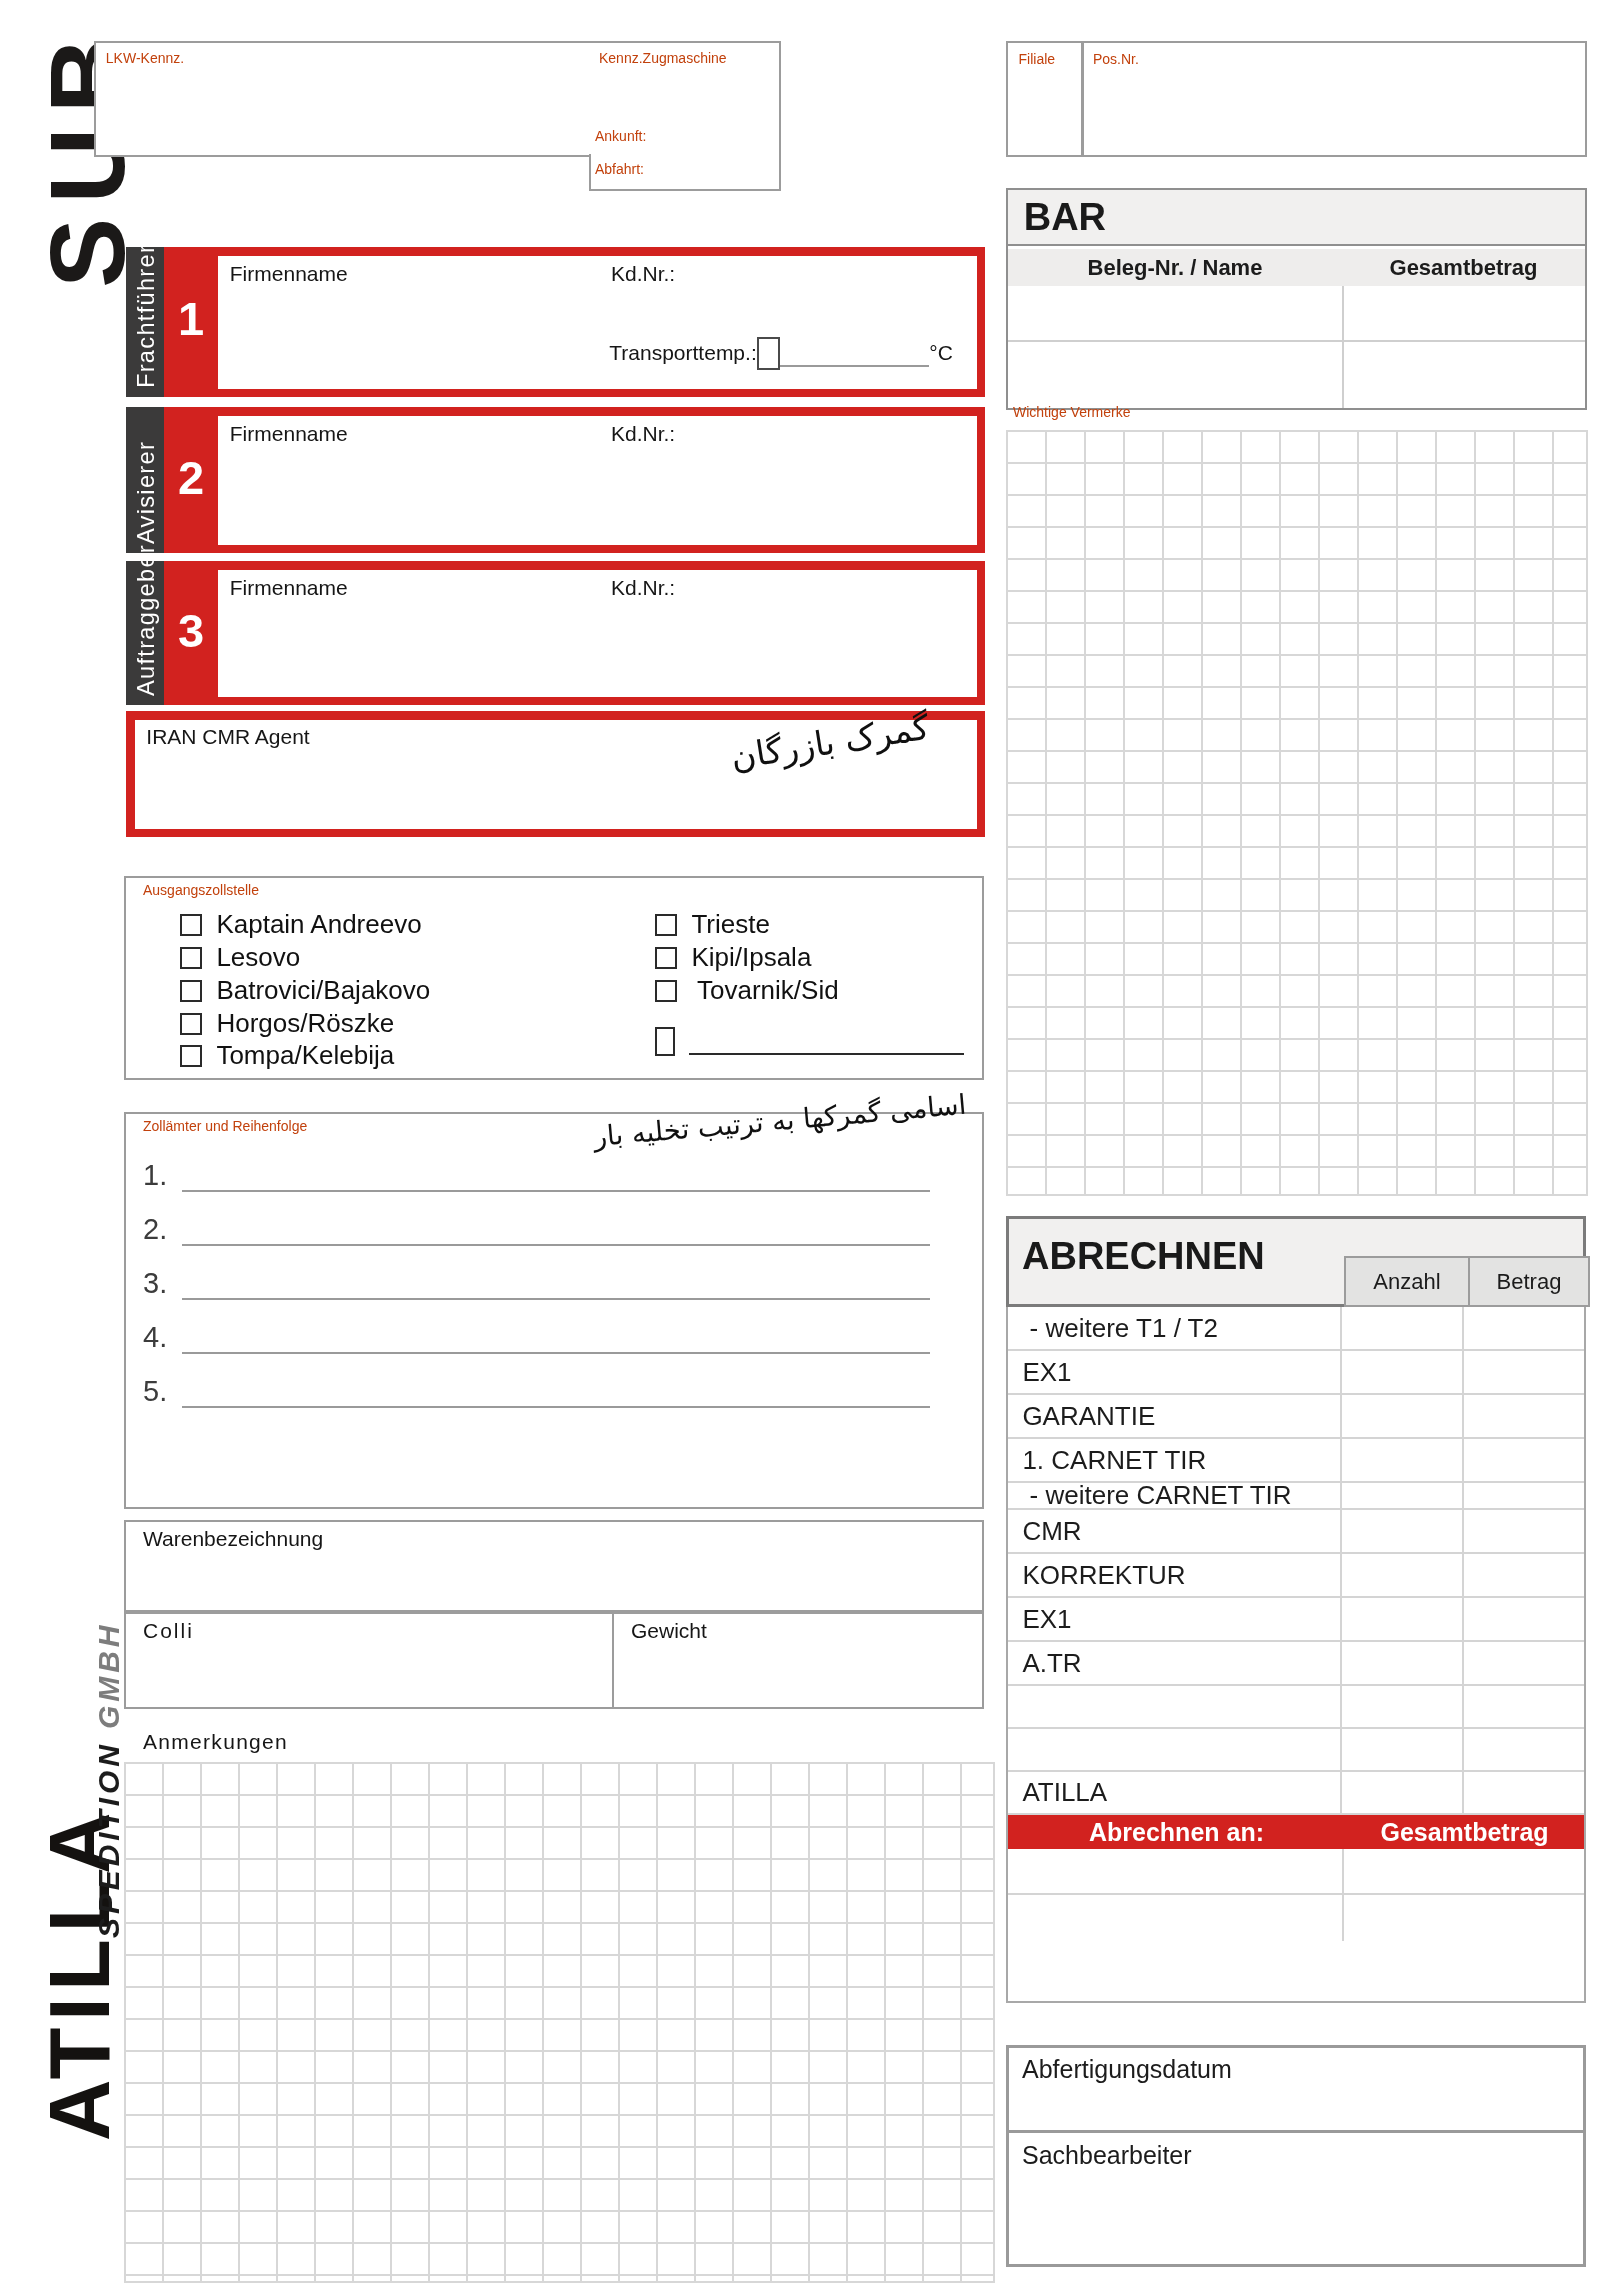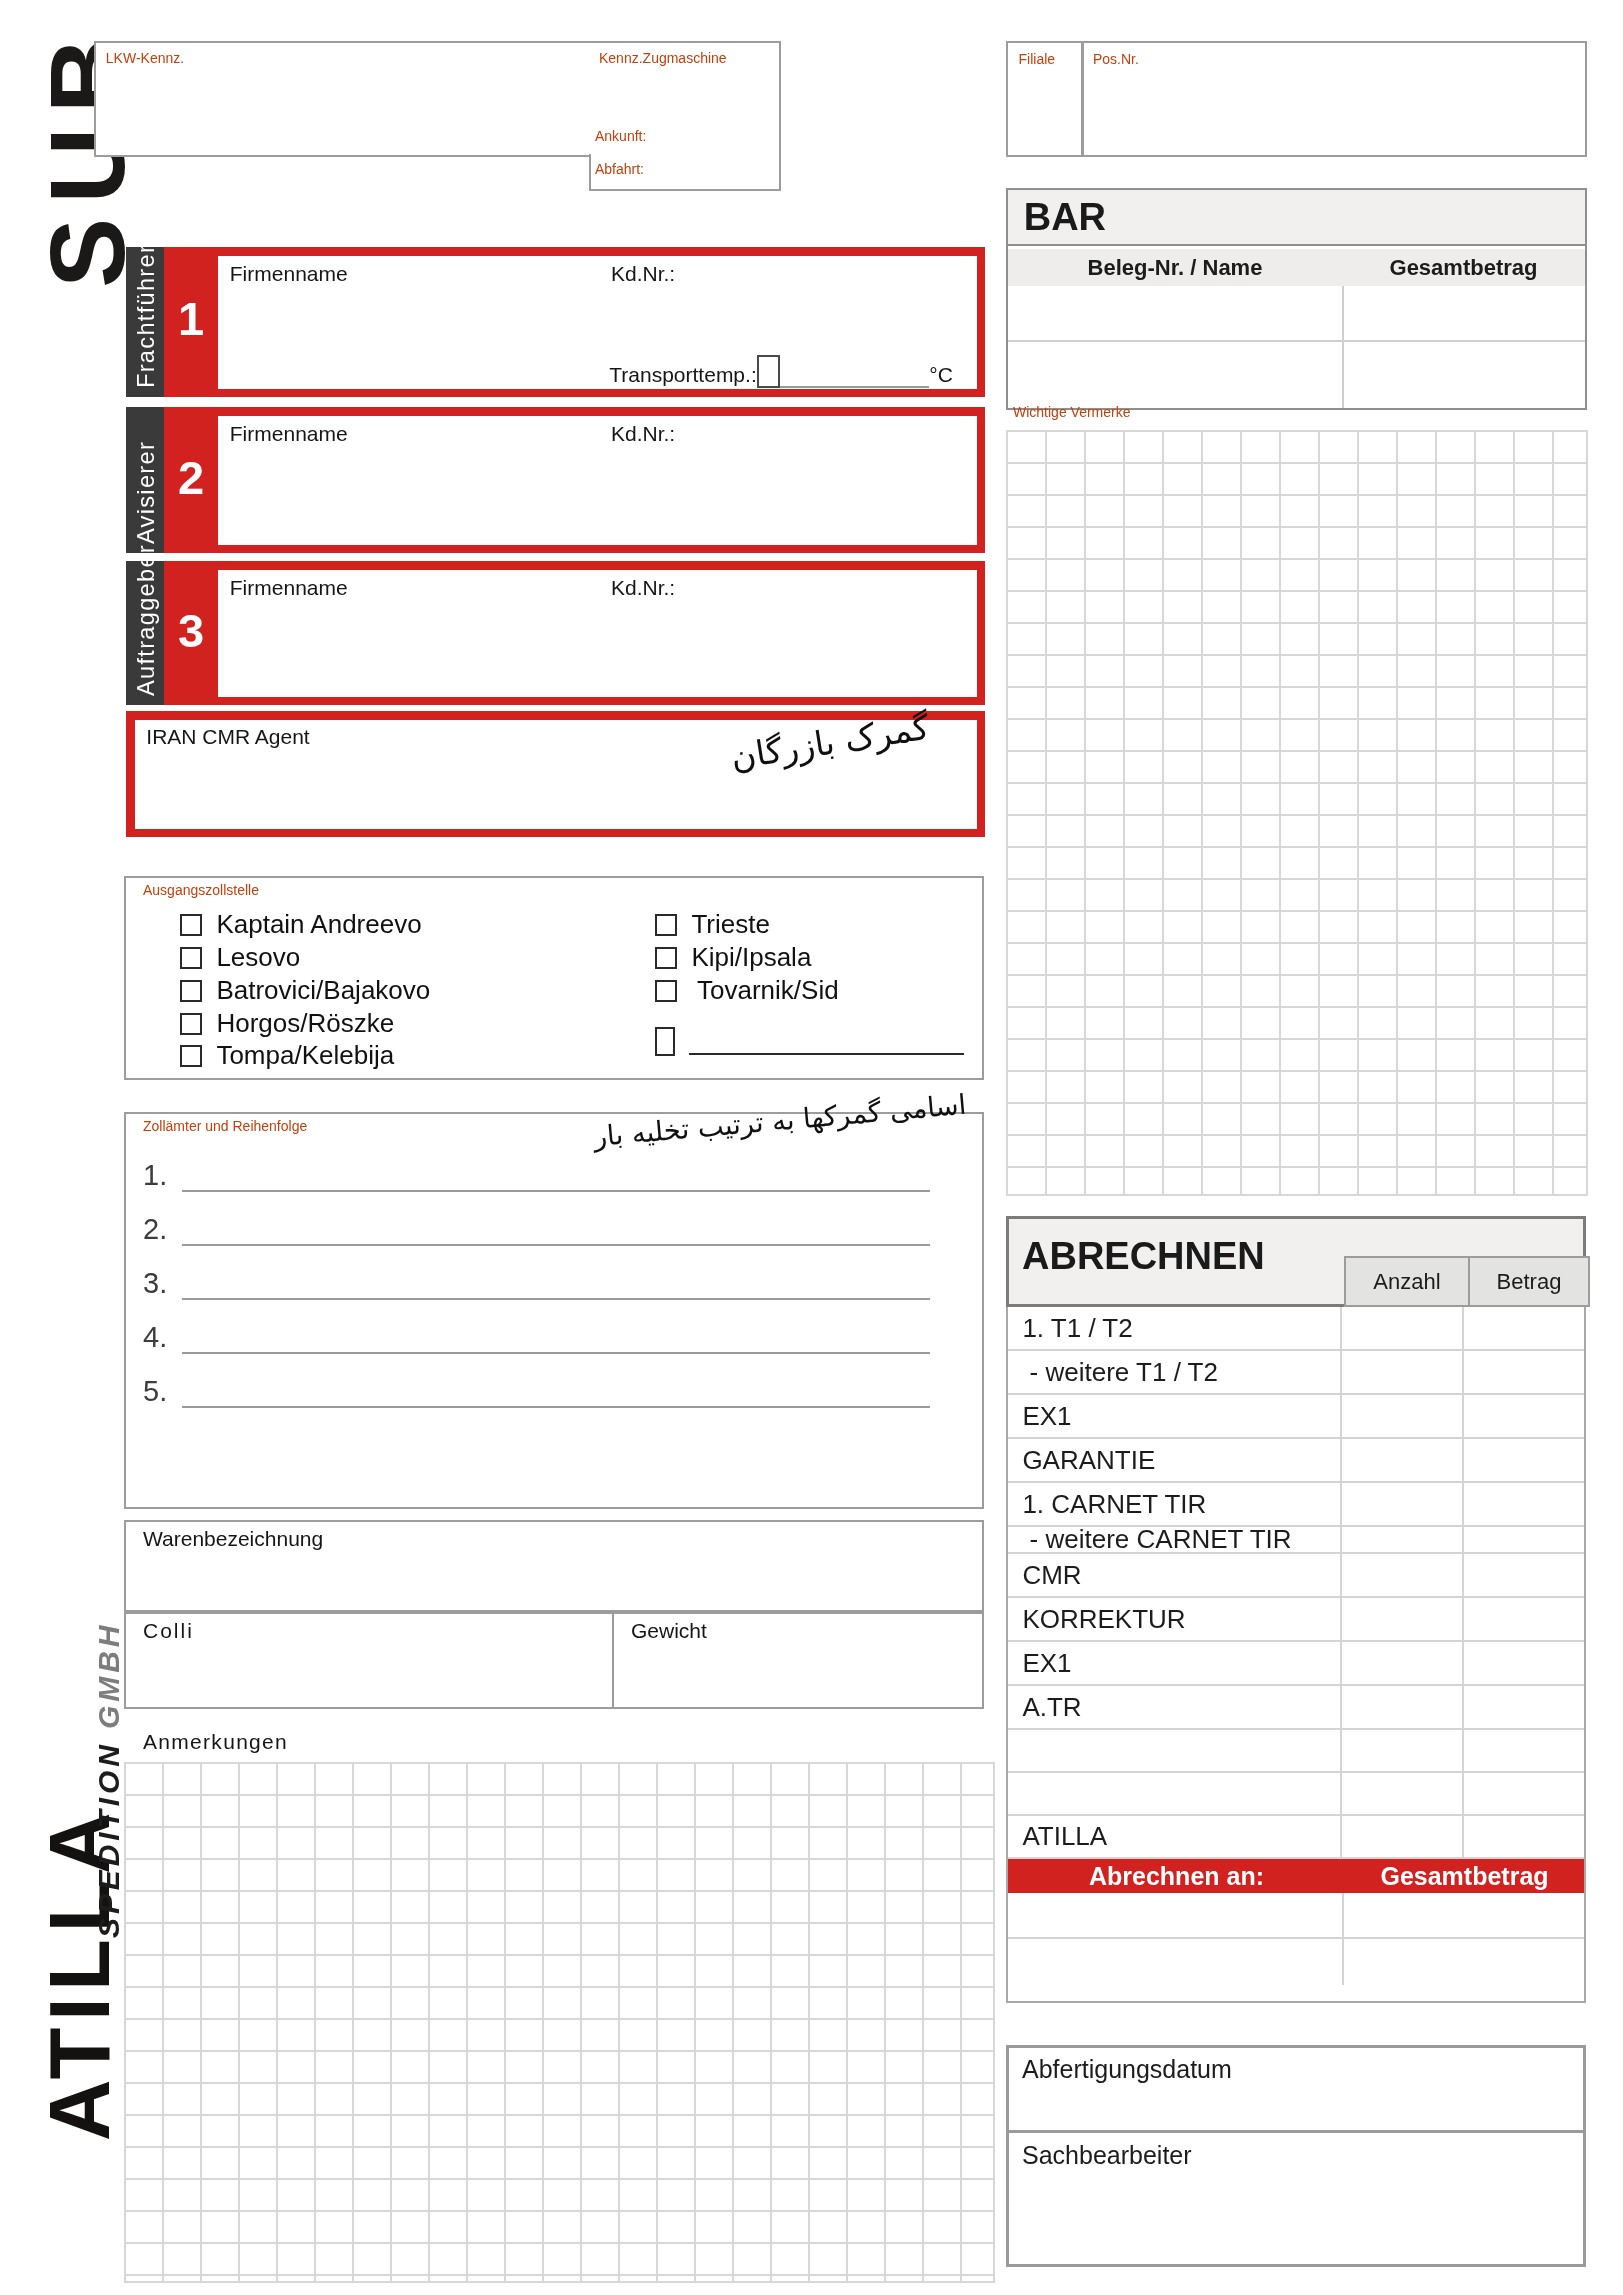--- a/index.html
+++ b/index.html
@@ -82,21 +82,21 @@
   </div>
 
   <div class="tab" style="left:126px;top:247px;width:38px;height:150px;">
     <div class="vtext tabtxt" style="left:6.5px;top:141px;">Frachtführer</div>
   </div>
   <div class="redbox" style="left:164px;top:247px;width:821px;height:150px;">
     <div class="secnum" style="top:44px;">1</div>
     <div class="inner">
       <div class="lbl2 abs" style="left:11.8px;top:6.5px;">Firmenname</div>
       <div class="lbl2 abs" style="left:393px;top:6.5px;">Kd.Nr.:</div>
-      <div class="abs" style="right:23.6px;bottom:1px;display:flex;align-items:flex-end;gap:0;">
+      <div class="abs" style="right:23.6px;bottom:19px;display:flex;align-items:center;gap:0;">
         <span class="lbl2">Transporttemp.:</span>
         <span style="display:inline-block;width:19.6px;height:29px;border:2.6px solid #4a4a4a;background:#fff;"></span>
         <span style="display:inline-block;width:149px;border-bottom:2.6px solid #9a9a9a;height:26px;"></span>
         <span class="lbl2">°C</span>
       </div>
     </div>
   </div>
 
   <div class="tab" style="left:126px;top:407px;width:38px;height:146px;">
     <div class="vtext tabtxt" style="left:6.5px;top:137px;">Avisierer</div>
@@ -209,25 +209,20 @@
   <div class="grid" style="left:124px;top:1762px;width:869px;height:519px;background-size:38px 32px;"></div>
 
   <div class="abs" style="left:1006px;top:1216px;width:580px;height:91px;background:#f1f0ef;
        border:3.3px solid #7b7b7b;box-sizing:border-box;">
     <div class="bartitle abs" style="left:13px;top:15.7px;">ABRECHNEN</div>
     <div class="hcell" style="left:335px;top:37px;width:122px;height:47px;">Anzahl</div>
     <div class="hcell" style="left:459px;top:37px;width:118px;height:47px;">Betrag</div>
   </div>
 
   <div class="abs" style="left:1006px;top:1307px;width:580px;height:696px;border:2px solid #a8a8a8;border-top:none;">
-    <div class="arow" style="height:44px;">
-        <div class="alab">1. T1 / T2</div>
-        <div class="acell"></div>
-        <div class="acell2"></div>
-      </div>
     <div class="arow" style="height:44px;">
         <div class="alab"> - weitere T1 / T2</div>
         <div class="acell"></div>
         <div class="acell2"></div>
       </div>
     <div class="arow" style="height:44px;">
         <div class="alab">EX1</div>
         <div class="acell"></div>
         <div class="acell2"></div>
       </div>

